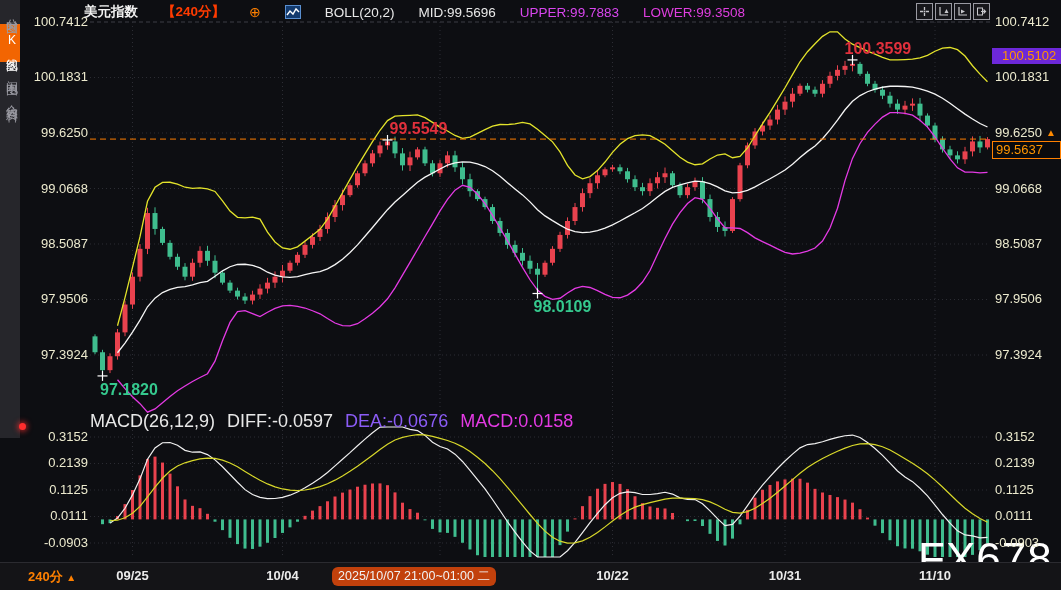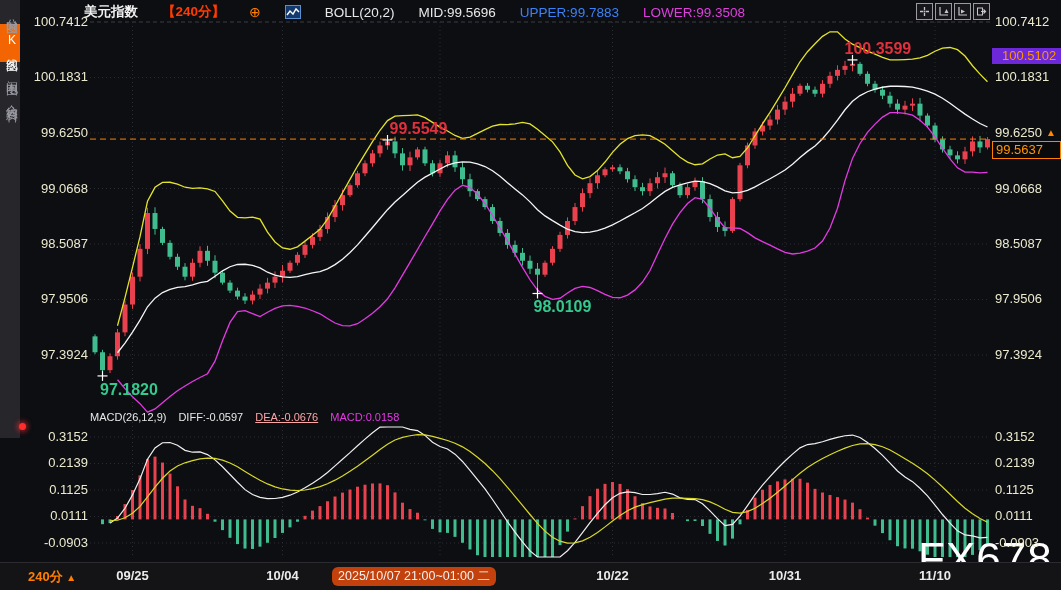--- a/index.html
+++ b/index.html
@@ -15,21 +15,21 @@
   
   .hdr{position:absolute;left:84px;top:3px;height:18px;display:flex;align-items:center;gap:24px;
        font-size:13.5px;z-index:7;white-space:nowrap;}
   .t-symbol{color:#f2f2f2;font-weight:bold;}
   .t-period{color:#ff3b00;font-weight:bold;}
   .t-expand{color:#ff8000;font-size:14px;line-height:12px;}
   .t-logo{display:inline-block;width:14px;height:12px;background:#123a6e;border:1px solid #5a8fd0;
           position:relative;}
   .t-logo svg{position:absolute;left:0;top:0;}
   .t-ind,.t-mid{color:#e8e8e8;}
-  .t-upper{color:#3b82f6;}
+  .t-upper{color:#d946ef;}
   .t-lower{color:#e03ee0;}
   
   .toolbar{position:absolute;right:71px;top:3px;display:flex;gap:2px;z-index:9;}
   .tool-btn{width:15px;height:15px;border:1px solid #9a9aa2;background:#17171b;display:flex;
             align-items:center;justify-content:center;cursor:pointer;}
   
   .ylabel{position:absolute;font-size:13px;color:#eceace;z-index:6;line-height:14px;}
   .ylabel.left{right:973px;text-align:right;width:70px;}
   .ylabel.right{left:995px;text-align:left;width:64px;}
   
@@ -37,24 +37,24 @@
   .ann.high{color:#e0303c;}
   .ann.low{color:#35c98e;padding-left:12px;}
   
   .hi-mark{position:absolute;left:992px;top:48px;width:66px;height:16px;line-height:16px;
            background:#6d28d9;color:#ff9500;font-size:13px;z-index:7;padding-left:10px;}
   .price-box{position:absolute;left:992px;top:141px;width:64px;height:16px;line-height:16px;
              border:1px solid #ff8000;background:#0a0a0d;color:#ff9500;font-size:13px;
              z-index:7;padding-left:3px;}
   .up-arrow{position:absolute;left:1046px;top:127px;color:#ff8a00;font-size:10px;z-index:7;}
   
-  .macd-hdr{position:absolute;left:90px;top:411px;font-size:11px;z-index:6;display:flex;gap:12px;
+  .macd-hdr{position:absolute;left:90px;top:411px;font-size:18px;z-index:6;display:flex;gap:12px;
             white-space:nowrap;align-items:center;}
   .m-name,.m-diff{color:#e8e8e8;}
-  .m-dea{color:#fca5a5;text-decoration:underline;}
+  .m-dea{color:#8b5cf6;}
   .m-macd{color:#e43ae4;}
   
   .bottom-bar{position:absolute;left:0;bottom:0;width:1061px;height:27px;background:#141417;
               border-top:1px solid #2b2b30;z-index:8;}
   .period-sel{position:absolute;left:28px;top:5px;color:#ff8000;font-size:13px;font-weight:bold;
               cursor:pointer;}
   .period-sel .tri{font-size:10px;}
   .date-label{position:absolute;top:5px;width:56px;text-align:center;font-size:13px;
               font-weight:bold;color:#ebebeb;}
   .dt-box{position:absolute;left:332px;top:4px;width:164px;height:19px;line-height:19px;

